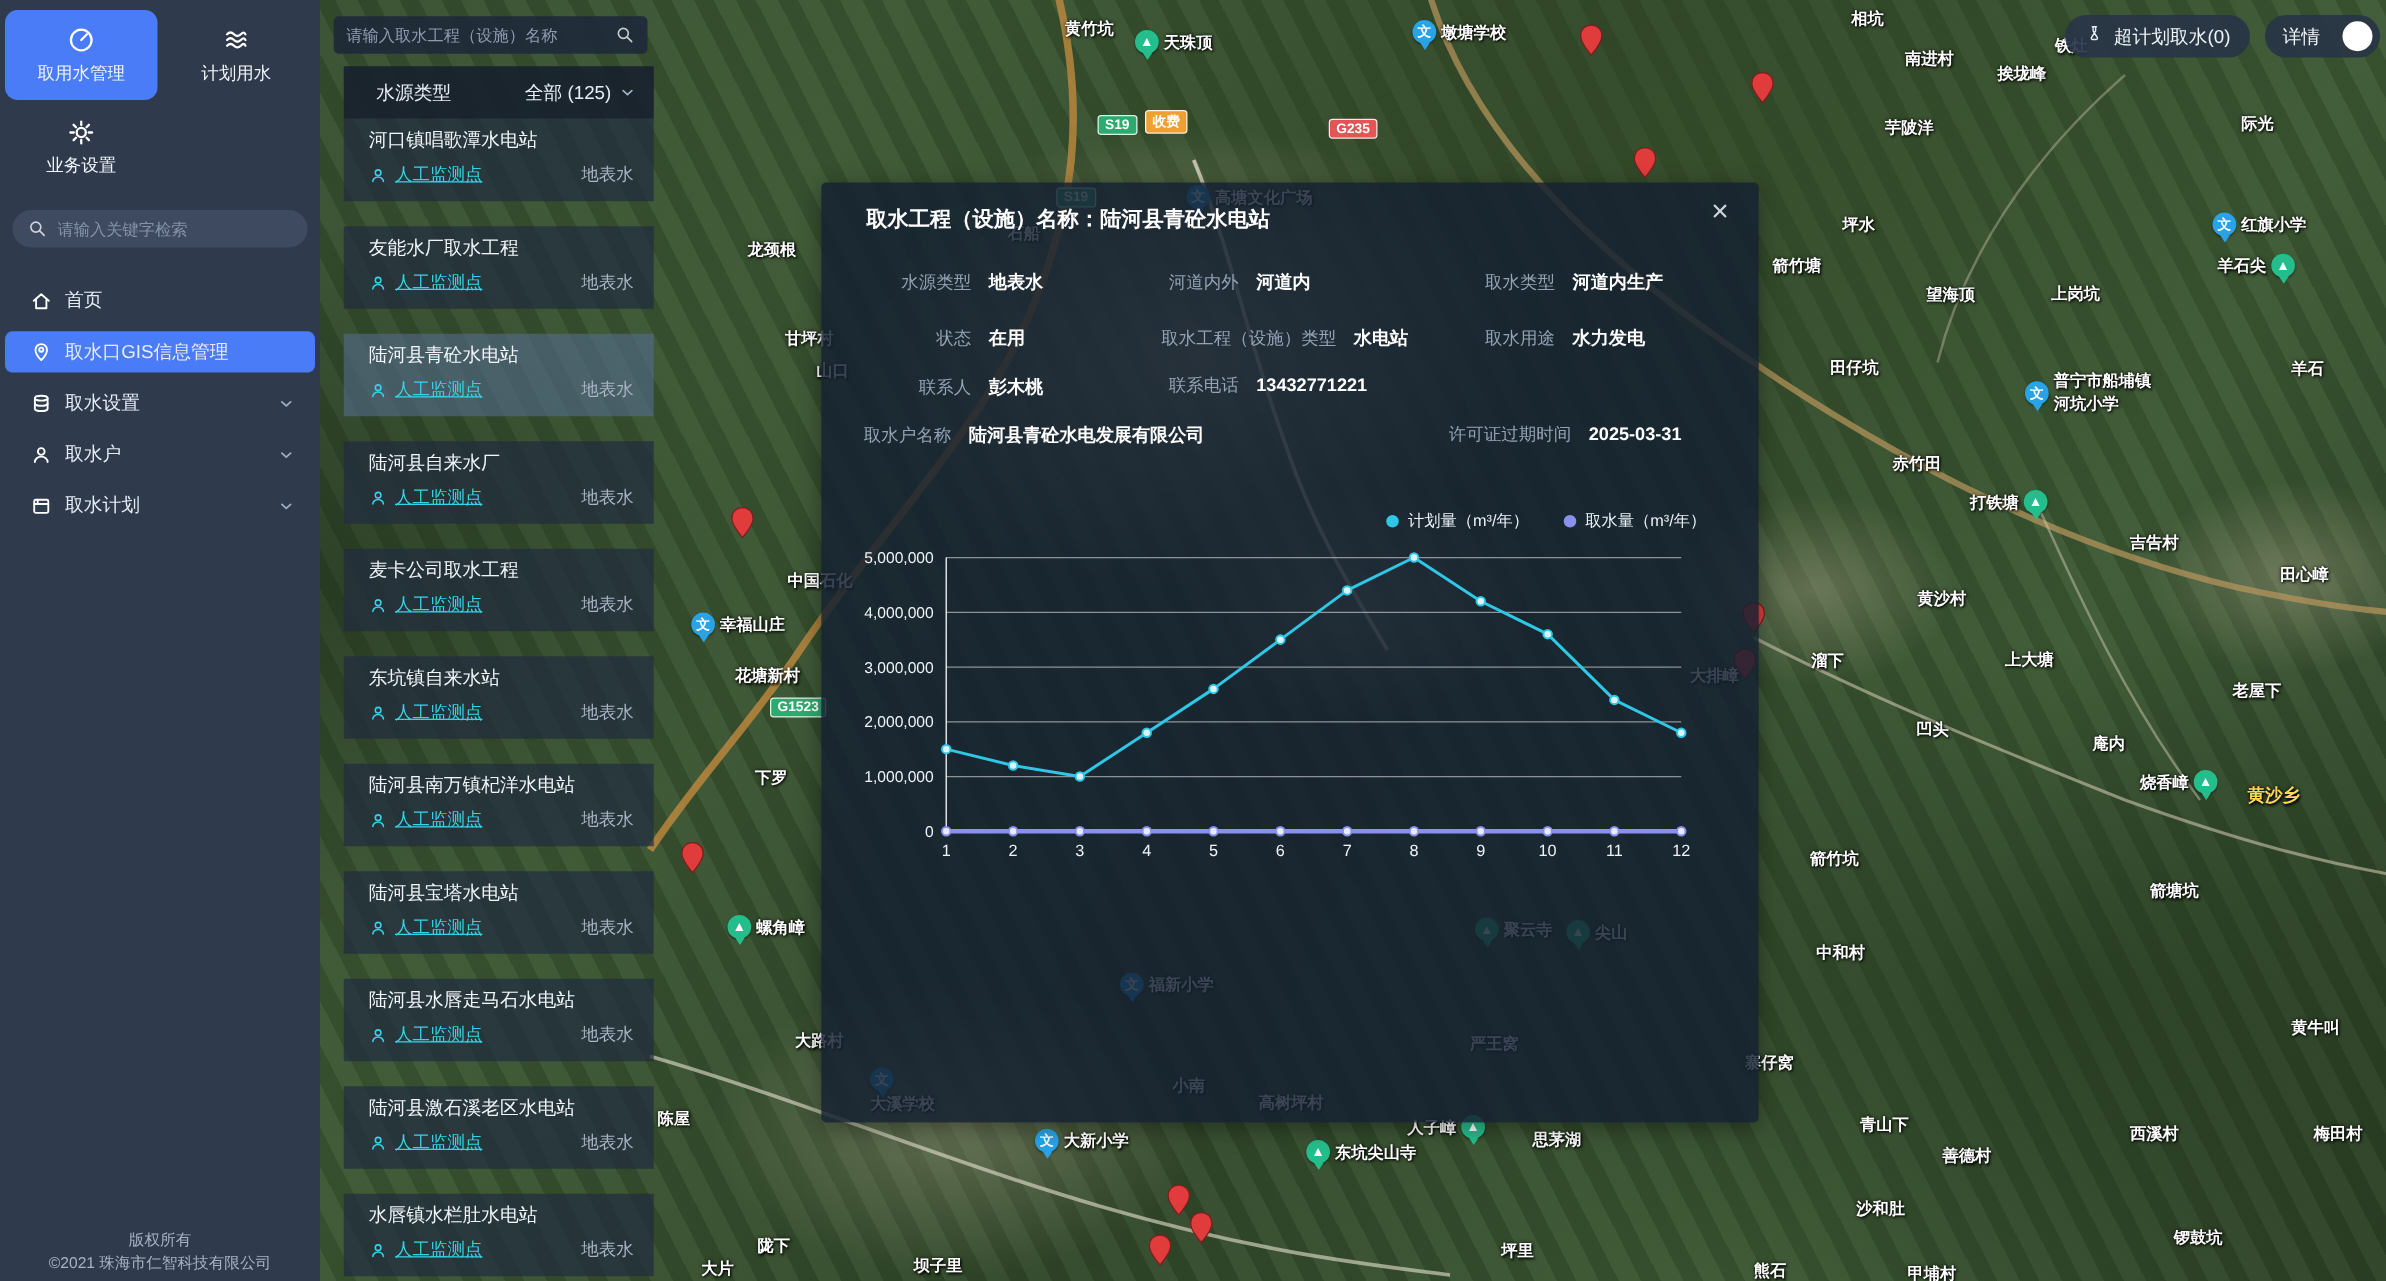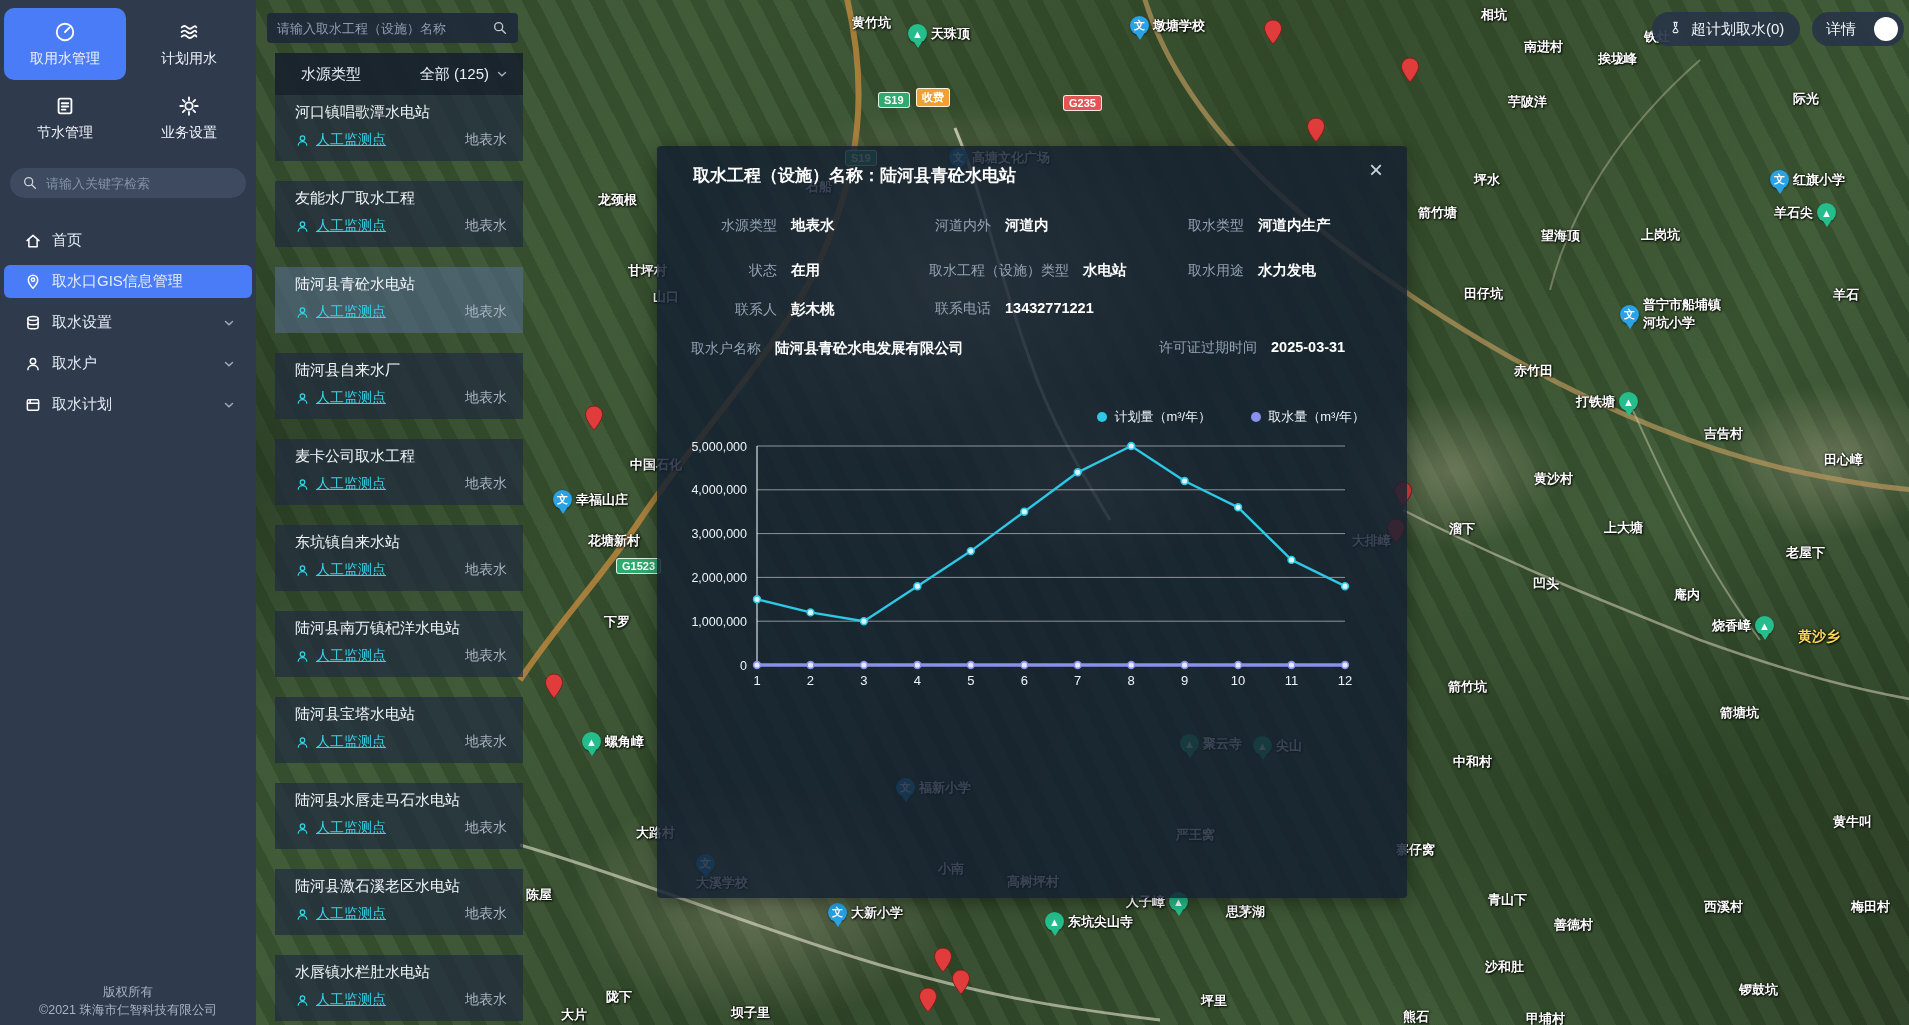--- a/index.html
+++ b/index.html
@@ -84,21 +84,21 @@
   #pill-detail .knob { margin-left:auto; width:24px; height:24px; border-radius:50%; background:#fff; }
 
   
   #modal { position:absolute; left:657px; top:146px; width:750px; height:752px; background:rgba(20,32,49,.84);
     border-radius:4px; z-index:20; box-shadow:0 4px 18px rgba(0,0,0,.35); }
   #modal-title { position:absolute; left:36px; top:18px; color:#fff; font-size:17px; font-weight:bold; }
   #modal-close { position:absolute; right:24px; top:12px; color:#cdd5df; font-size:24px; line-height:24px; cursor:pointer; }
   .field { position:absolute; display:flex; align-items:baseline; gap:14px; white-space:nowrap; }
   .field .flbl { color:#93a2b5; font-size:14px; }
   .field .fval { color:#ffffff; font-size:14.5px; font-weight:bold; }
-  #legend { position:absolute; right:42px; top:262px; display:flex; gap:40px; align-items:flex-end; }
+  #legend { position:absolute; right:42px; top:262px; display:flex; gap:28px; align-items:flex-end; }
   .lgitem { display:flex; align-items:center; gap:7px; color:#eef3f8; font-size:13px; }
   .lgdot { width:10px; height:10px; border-radius:50%; }
   #chart { position:absolute; left:0; top:252px; }
   .ytick { fill:#eef3f8; font-size:12.5px; font-family:"Liberation Sans",sans-serif; }
   .xtick { fill:#eef3f8; font-size:13px; font-family:"Liberation Sans",sans-serif; }
 </style>
 </head>
 <body>
 
 <div id="stage">
@@ -294,27 +294,20 @@
             </svg></span>
           <span>取用水管理</span>
         </div>
         <div class="module">
           <span class="mico"><svg viewBox="0 0 24 24" width="100%" height="100%" fill="none" stroke="#fff" stroke-width="2" stroke-linecap="round" stroke-linejoin="round">
               <path d="M4 7 q3 -3 6 0 t6 0 t4 0"></path>
               <path d="M4 12 q3 -3 6 0 t6 0 t4 0"></path>
               <path d="M4 17 q3 -3 6 0 t6 0 t4 0"></path>
             </svg></span>
           <span>计划用水</span>
-        </div>
-        <div class="module">
-          <span class="mico"><svg viewBox="0 0 24 24" width="100%" height="100%" fill="none" stroke="#fff" stroke-width="2" stroke-linecap="round" stroke-linejoin="round">
-              <rect x="5" y="4" width="14" height="16" rx="2"></rect>
-              <path d="M8.5 9 h7 M8.5 12.5 h7 M8.5 16 h4"></path>
-            </svg></span>
-          <span>节水管理</span>
         </div>
         <div class="module">
           <span class="mico"><svg viewBox="0 0 24 24" width="100%" height="100%" fill="none" stroke="#fff" stroke-width="2" stroke-linecap="round" stroke-linejoin="round">
               <circle cx="12" cy="12" r="4"></circle>
               <path d="M12 2.5 v3 M12 18.5 v3 M2.5 12 h3 M18.5 12 h3 M5.3 5.3 l2.1 2.1 M16.6 16.6 l2.1 2.1 M18.7 5.3 l-2.1 2.1 M7.4 16.6 l-2.1 2.1"></path>
             </svg></span>
           <span>业务设置</span>
         </div>
       </div>
     <div id="side-search">

